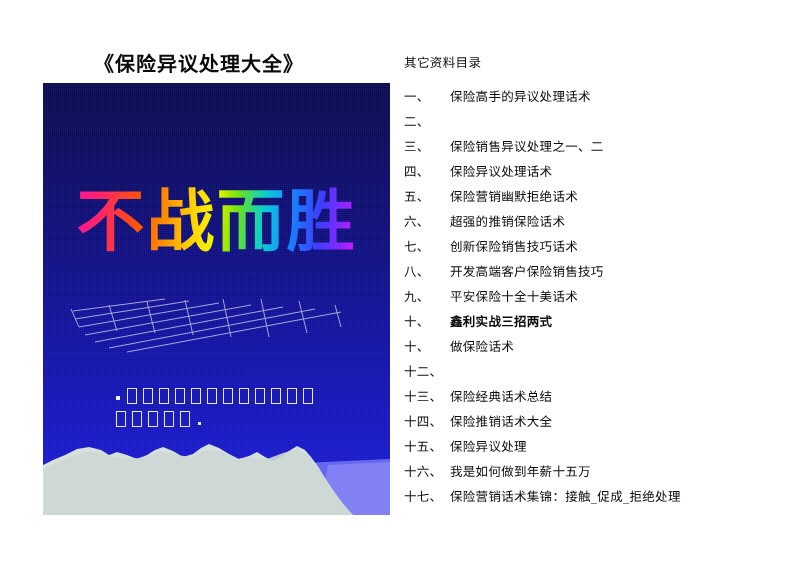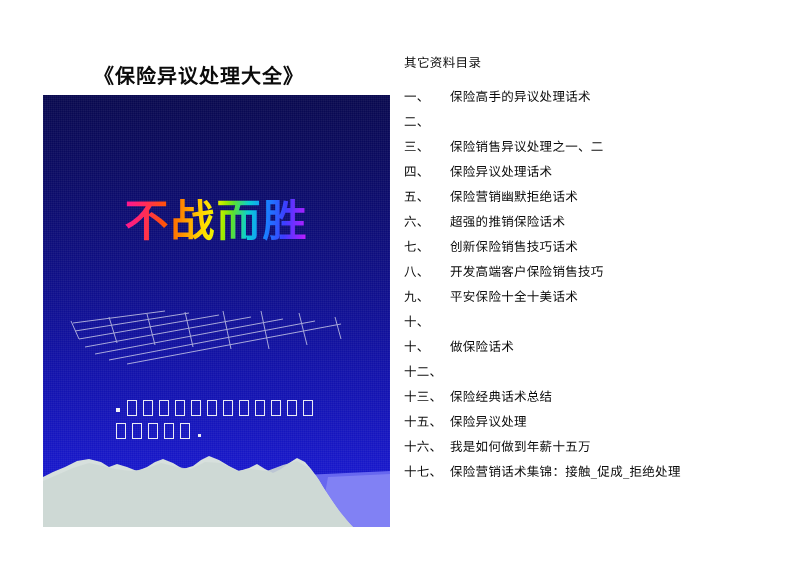--- a/index.html
+++ b/index.html
@@ -20,21 +20,21 @@
     position: relative;
     width: 800px;
     height: 566px;
     background: #ffffff;
   }
 
   
   #left-col {
     position: absolute;
     left: 0;
-    top: 12px;
+    top: 0;
     width: 398px;
     height: 482px;
   }
 
   #doc-title {
     position: absolute;
     left: 0;
     top: 48px;
     width: 398px;
     text-align: center;
@@ -80,21 +80,21 @@
     top: 104px;
     width: 347px;
     height: 135px;
   }
   #wordart {
     position: absolute;
     left: 50%;
     top: 0;
     transform: translateX(-50%);
     font-family: "DejaVu Sans", "Liberation Sans", sans-serif;
-    font-size: 44px;
+    font-size: 68px;
     font-weight: 700;
     line-height: 1.02;
     letter-spacing: 2px;
     white-space: nowrap;
     background-image: linear-gradient(95deg,
         #e0218a 0%,
         #f2365b 11%,
         #ff5a1f 22%,
         #ff8c00 31%,
         #ffd000 41%,
@@ -318,33 +318,38 @@
         <li>
           <span class="num">八、</span>
           <span class="txt">开发高端客户保险销售技巧</span>
         </li>
         <li>
           <span class="num">九、</span>
           <span class="txt">平安保险十全十美话术</span>
         </li>
         <li class="bold">
           <span class="num">十、</span>
+          <span class="txt">鑫利实战三招两式</span>
         </li>
         <li>
           <span class="num">十、</span>
           <span class="txt">做保险话术</span>
         </li>
         <li>
           <span class="num">十二、</span>
         </li>
         <li>
           <span class="num">十三、</span>
           <span class="txt">保险经典话术总结</span>
         </li>
         <li>
+          <span class="num">十四、</span>
+          <span class="txt">保险推销话术大全</span>
+        </li>
+        <li>
           <span class="num">十五、</span>
           <span class="txt">保险异议处理</span>
         </li>
         <li>
           <span class="num">十六、</span>
           <span class="txt">我是如何做到年薪十五万</span>
         </li>
         <li>
           <span class="num">十七、</span>
           <span class="txt">保险营销话术集锦：接触_促成_拒绝处理</span>

